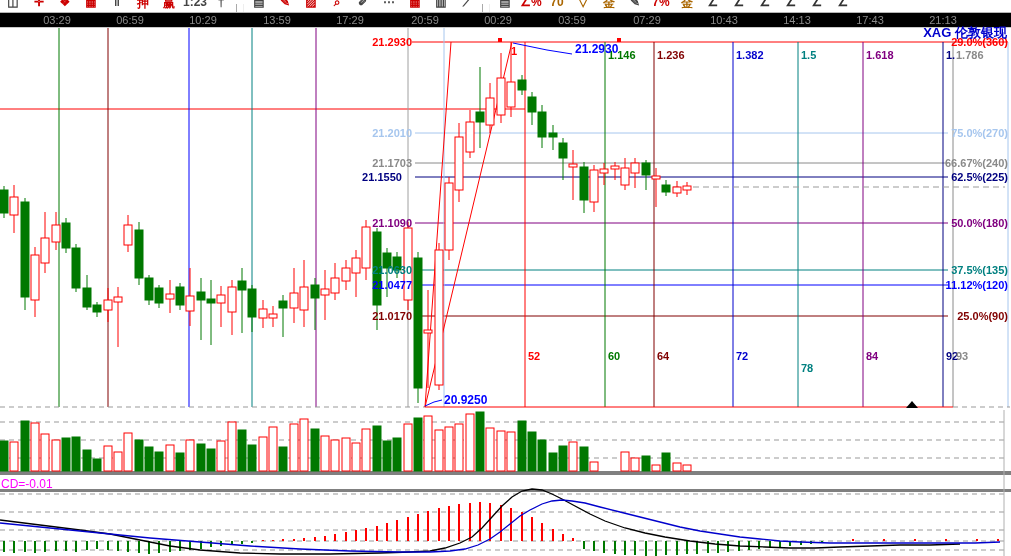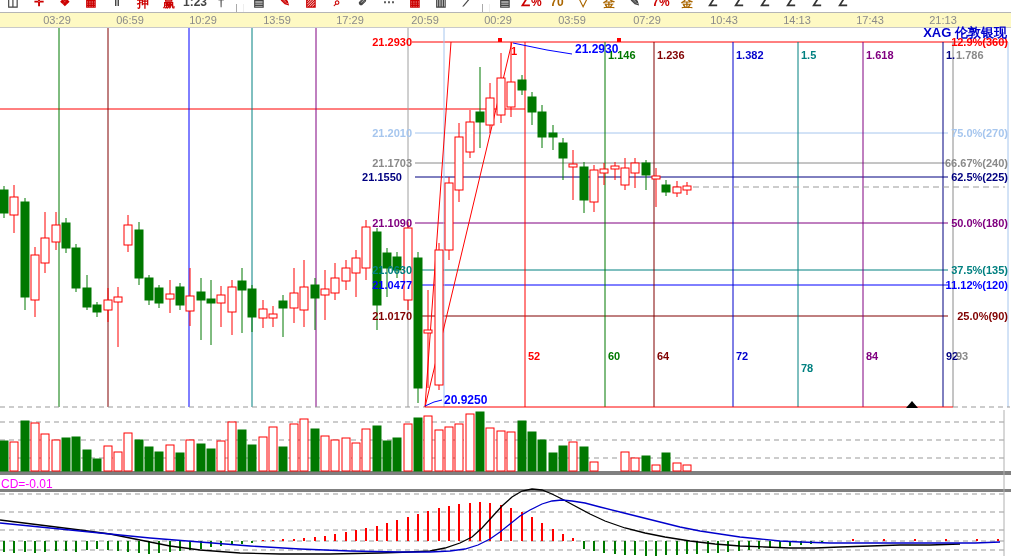--- a/index.html
+++ b/index.html
@@ -6,21 +6,21 @@
   #app{position:relative;width:1011px;height:556px;background:#fff;overflow:hidden;
        font-family:"Liberation Sans",sans-serif;}
   
   #toolbar{position:absolute;left:0;top:0;width:1011px;height:12px;background:#fff;
            border-bottom:1px solid #9a9a9a;overflow:hidden;white-space:nowrap;}
   .tbi{display:inline-block;width:26px;height:16px;margin-top:-5px;font-size:12px;
        font-weight:bold;text-align:center;vertical-align:top;overflow:hidden;}
   .tbsep{display:inline-block;width:6px;height:10px;border-left:1px solid #aaa;
           border-right:1px solid #eee;margin:0 2px;}
   
-  #timeaxis{position:absolute;left:0;top:12px;width:1011px;height:14px;background:#fef9c3;
+  #timeaxis{position:absolute;left:0;top:12px;width:1011px;height:14px;background:#000000;
             border-top:1px solid #b5b5b5;border-bottom:1px solid #c9c9c9;}
   .tlabel{position:absolute;top:1px;font-size:11px;color:#8a8a8a;transform:translateX(-50%);}
   
   .lab{position:absolute;font-size:11px;font-weight:bold;white-space:nowrap;line-height:12px;}
   svg{position:absolute;left:0;top:0;}
   #cdlabel{position:absolute;left:1px;top:477px;font-size:12px;font-weight:normal;color:#ff00ff;}
   #symbol{position:absolute;right:4px;top:24px;font-size:13px;font-weight:bold;color:#0000cc;}
   .anno{position:absolute;font-size:12px;font-weight:bold;color:#0000ff;}
 </style>
 </head>
@@ -378,21 +378,21 @@
         <rect x="976" y="539" width="2" height="2" fill="#fe0000"></rect>
         <rect x="997" y="539" width="2" height="2" fill="#fe0000"></rect>
         <polyline points="0,520 40,525 80,530 110,534 140,540 170,546 200,550 240,553 280,554 330,554 380,553 410,552 430,551 445,548 460,543 472,537 482,528 492,517 502,506 512,497 522,491 532,489 542,490 552,494 562,499 575,506 590,514 605,521 625,528 645,533 665,537 690,541 715,544 740,546 765,547 790,548 815,548 840,547 870,546 900,545 930,545 960,544" fill="none" stroke="#000000" stroke-width="1.3"></polyline>
         <polyline points="0,523 50,528 100,533 150,538 200,542 250,546 300,549 350,551 400,552 430,552 450,551 465,549 478,545 490,539 500,532 510,524 520,516 530,510 542,504 552,501 562,500 572,501 585,503 600,507 620,512 640,517 660,522 680,527 700,531 720,534 740,537 760,539 780,541 800,542 830,543 860,543 900,543 940,543 975,543 1000,542" fill="none" stroke="#0000cc" stroke-width="1.3"></polyline>
         <line x1="1004" y1="410" x2="1004" y2="556" stroke="#b0b0b0" stroke-width="1"></line>
       </svg>
   </div>
 
   <div id="labels">
       <div class="lab" style="left: 352px; top: 36px; color: rgb(255, 0, 0); text-align: right; width: 60px;">21.2930</div>
-      <div class="lab" style="right: 3px; top: 36px; color: rgb(255, 0, 0);">12.9%(360)</div>
+      <div class="lab" style="right: 3px; top: 36px; color: rgb(255, 0, 0);">29.0%(360)</div>
       <div class="lab" style="left: 352px; top: 127px; color: rgb(166, 198, 238); text-align: right; width: 60px;">21.2010</div>
       <div class="lab" style="right: 3px; top: 127px; color: rgb(166, 198, 238);">75.0%(270)</div>
       <div class="lab" style="left: 352px; top: 157px; color: rgb(138, 138, 138); text-align: right; width: 60px;">21.1703</div>
       <div class="lab" style="right: 3px; top: 157px; color: rgb(138, 138, 138);">66.67%(240)</div>
       <div class="lab" style="left: 352px; top: 171px; color: rgb(0, 0, 128); text-align: center; width: 60px;">21.1550</div>
       <div class="lab" style="right: 3px; top: 171px; color: rgb(0, 0, 128);">62.5%(225)</div>
       <div class="lab" style="left: 352px; top: 217px; color: rgb(128, 0, 128); text-align: right; width: 60px;">21.1090</div>
       <div class="lab" style="right: 3px; top: 217px; color: rgb(128, 0, 128);">50.0%(180)</div>
       <div class="lab" style="left: 352px; top: 264px; color: rgb(0, 128, 128); text-align: right; width: 60px;">21.0630</div>
       <div class="lab" style="right: 3px; top: 264px; color: rgb(0, 128, 128);">37.5%(135)</div>

